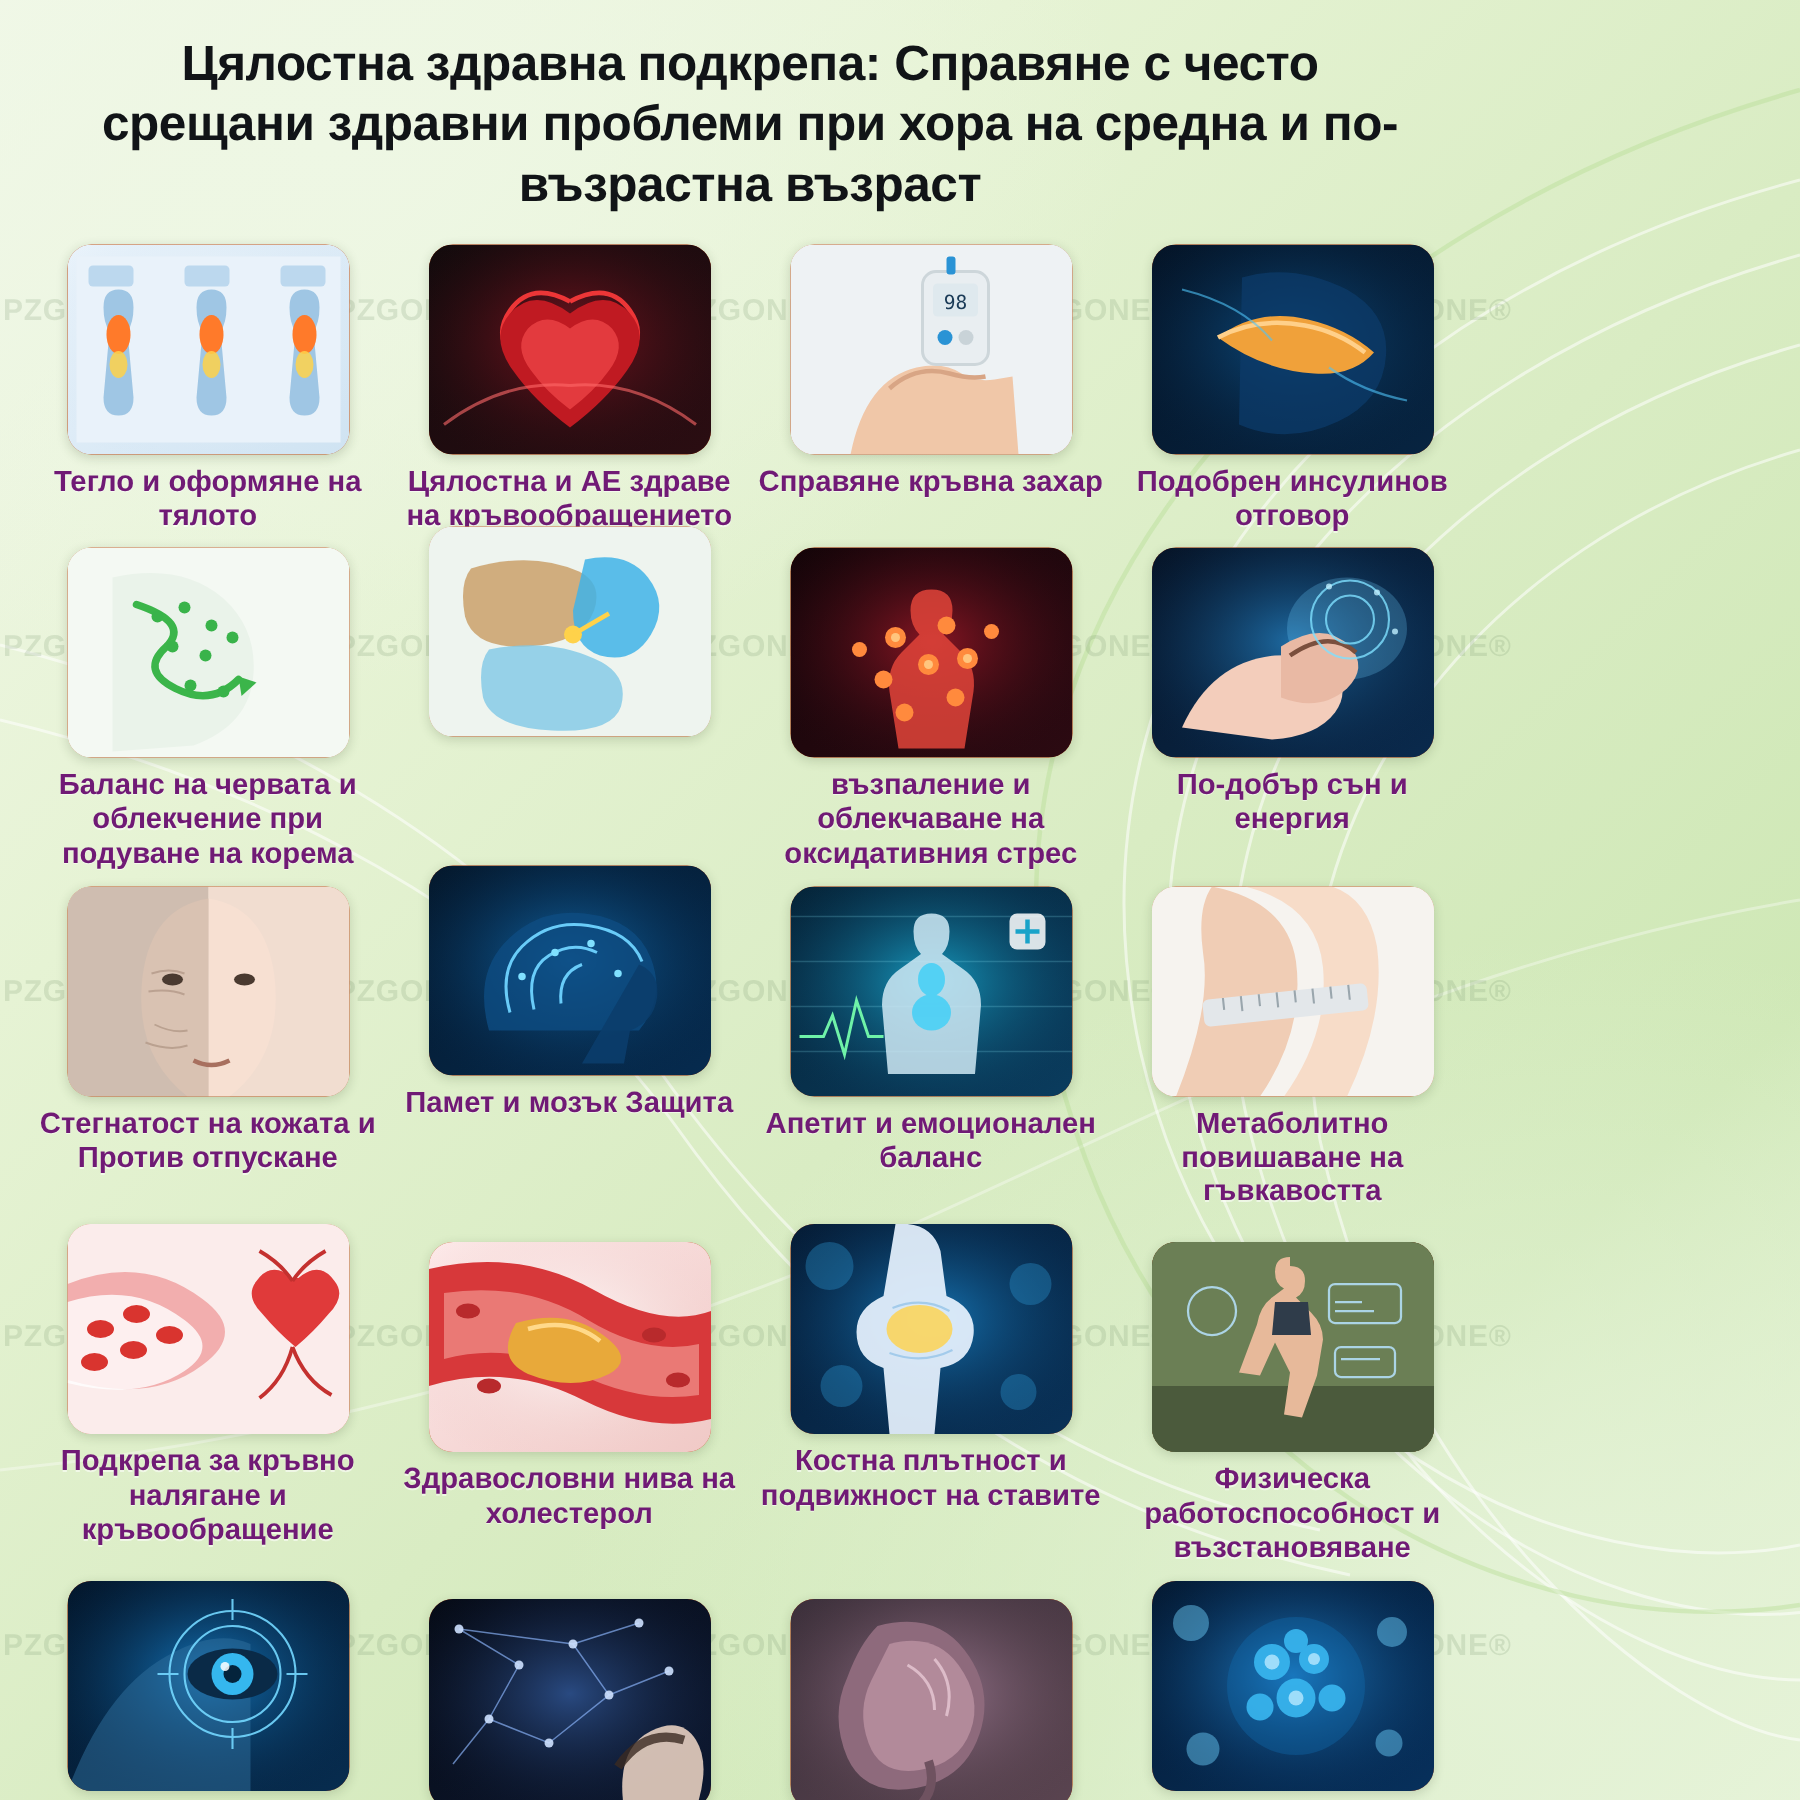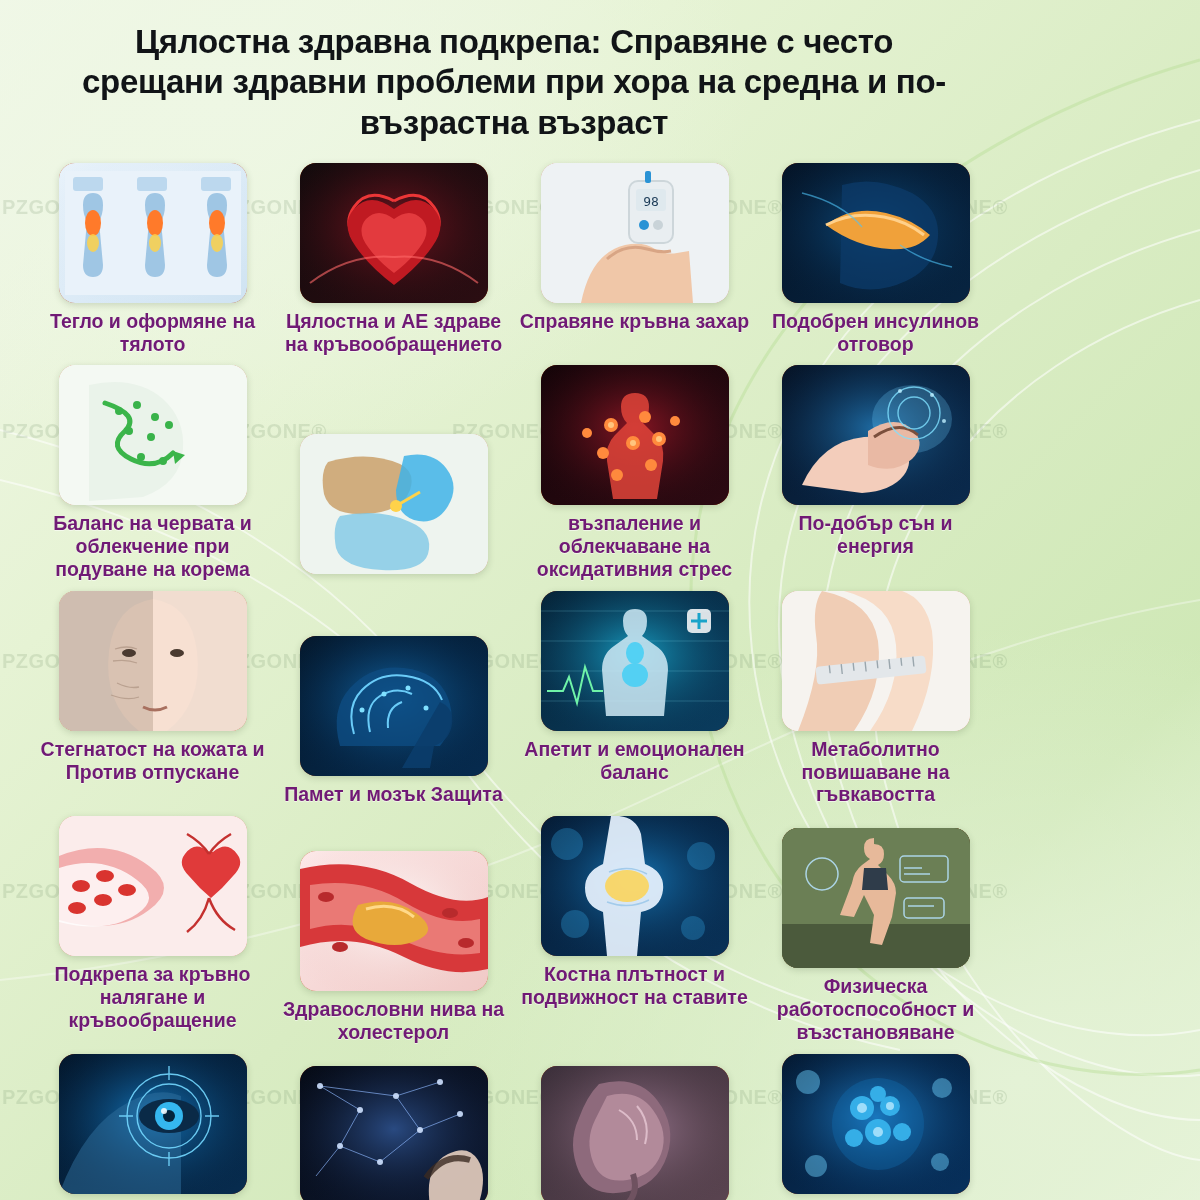--- a/index.html
+++ b/index.html
@@ -43,21 +43,20 @@
     white-space: nowrap;
     letter-spacing: 0.5px;
   }
 
   .page {
     position: relative;
     z-index: 3;
     width: 1000px;
     height: 1200px;
     padding: 22px 18px 10px 18px;
-    margin-left: 14px;
   }
 
   header.head {
     text-align: center;
     padding: 0 40px;
   }
   .title {
     font-size: 33px;
     line-height: 1.22;
     font-weight: 700;
@@ -103,21 +102,21 @@
     margin-top: 7px;
     text-align: center;
     font-size: 19.5px;
     line-height: 1.17;
     font-weight: 700;
     color: #701a75;
     width: 232px;
     text-shadow: 0 1px 0 rgba(255,255,255,0.55);
   }
 
-  .off-up { margin-top: -14px; justify-content: flex-end; }
+  .off-up { margin-top: -14px; }
   .off-dn { margin-top: 12px; }
 </style>
 </head>
 <body>
 
 <svg class="swirls" viewBox="0 0 1200 1200" preserveAspectRatio="none">
   <g fill="none" stroke="#ffffff" stroke-opacity="0.55" stroke-width="2">
     <path d="M1200,120 C900,200 700,420 760,700 C820,960 1050,1060 1200,1030"></path>
     <path d="M1200,170 C920,250 730,460 790,720 C850,970 1060,1090 1200,1075"></path>
     <path d="M1200,230 C950,300 780,500 830,740 C885,990 1080,1120 1200,1120"></path>

